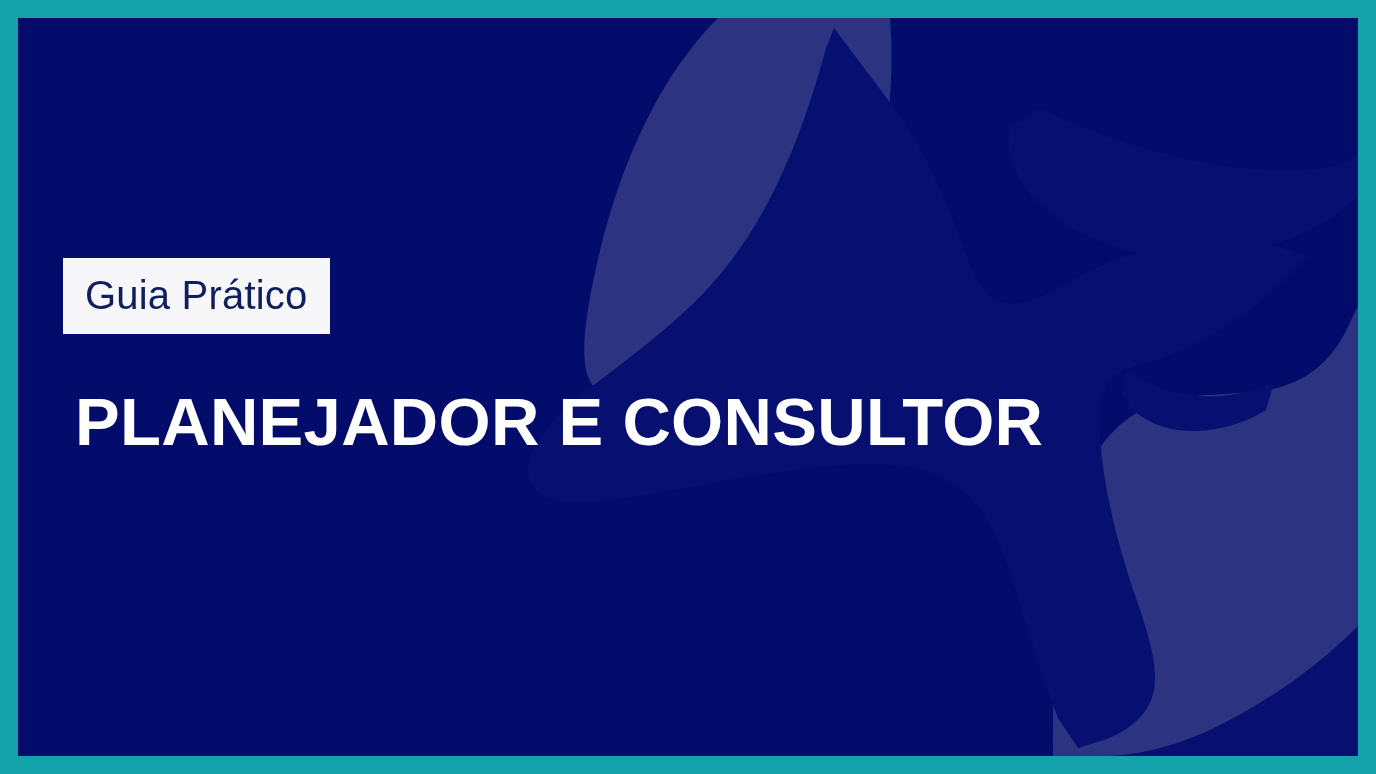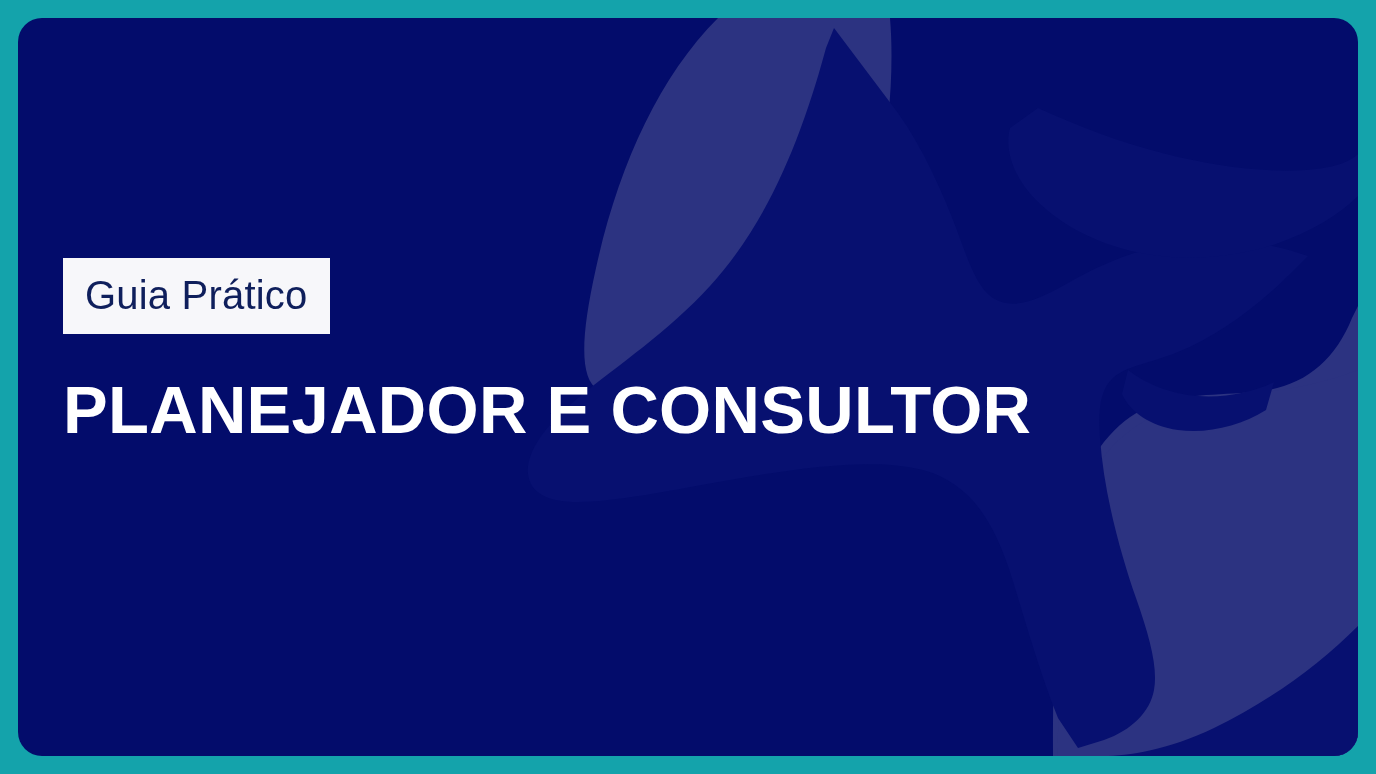--- a/index.html
+++ b/index.html
@@ -24,21 +24,20 @@
 
   
   .cover-canvas {
     position: absolute;
     left: 18px;
     top: 18px;
     right: 18px;
     bottom: 18px;
     background: #030C6B;           
     overflow: hidden;
-    border-radius: 24px;
   }
 
   
   .artwork {
     position: absolute;
     inset: 0;
     width: 100%;
     height: 100%;
     pointer-events: none;
   }
@@ -64,21 +63,21 @@
     font-size: 40px;
     font-weight: 400;
     letter-spacing: 0.2px;
     line-height: 1;
     padding: 17px 22px 19px 22px;
     margin: 0 0 32px 0;
     white-space: nowrap;
   }
 
   .cover-title {
-    margin: 0;
+    margin: 12px;
     color: #FFFFFF;
     font-size: 67px;
     font-weight: 700;
     line-height: 1.31;
     letter-spacing: 0.3px;
     text-transform: uppercase;
     max-width: 1060px;
   }
   .cover-title .title-line {
     display: block;

